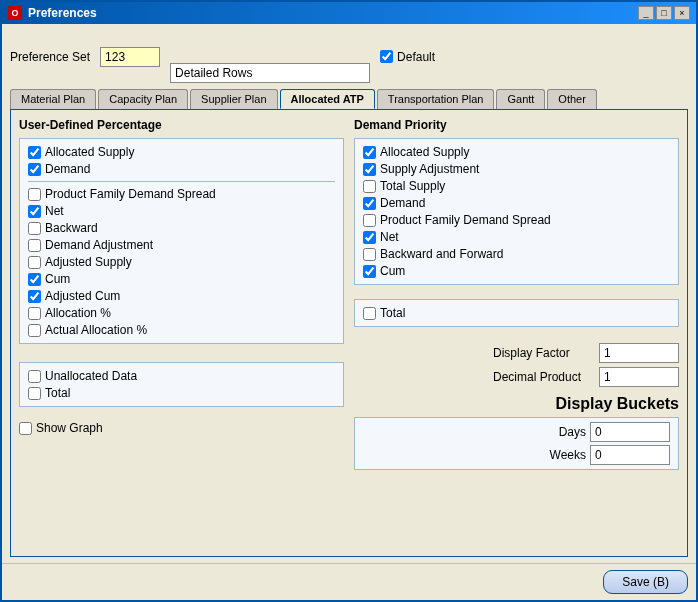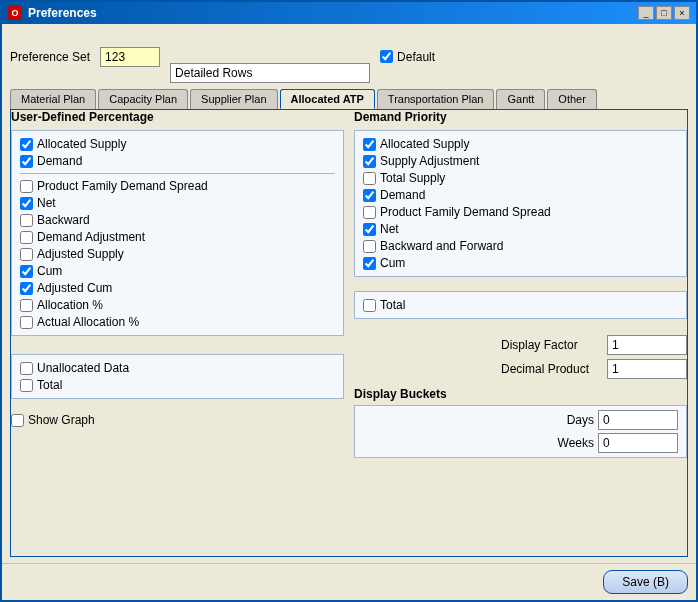--- a/index.html
+++ b/index.html
@@ -110,20 +110,21 @@
       background: #ece9d8;
       border-color: #0054a6;
       border-bottom: 1px solid #ece9d8;
       font-weight: bold;
       z-index: 1;
     }
     .tab-content {
       border: 1px solid #0054a6;
       background: #ece9d8;
       flex: 1;
+      padding: 8px;
       display: flex;
       flex-direction: column;
       gap: 6px;
     }
     .two-col {
       display: flex;
       gap: 10px;
       flex: 1;
     }
     .left-panel {
@@ -183,22 +184,22 @@
     }
     .factor-input {
       width: 80px;
       height: 20px;
       border: 1px solid #888;
       background: white;
       padding: 1px 4px;
       font-size: 12px;
     }
     .display-buckets-title {
-      font-size: 12px;
-      text-align: left;
+      font-size: 16px;
+      text-align: right;
       font-weight: bold;
     }
     .buckets-box {
       border: 1px solid #a0b8d0;
       padding: 4px 8px;
       background: #f4f8fc;
       display: flex;
       flex-direction: column;
       gap: 3px;
     }

